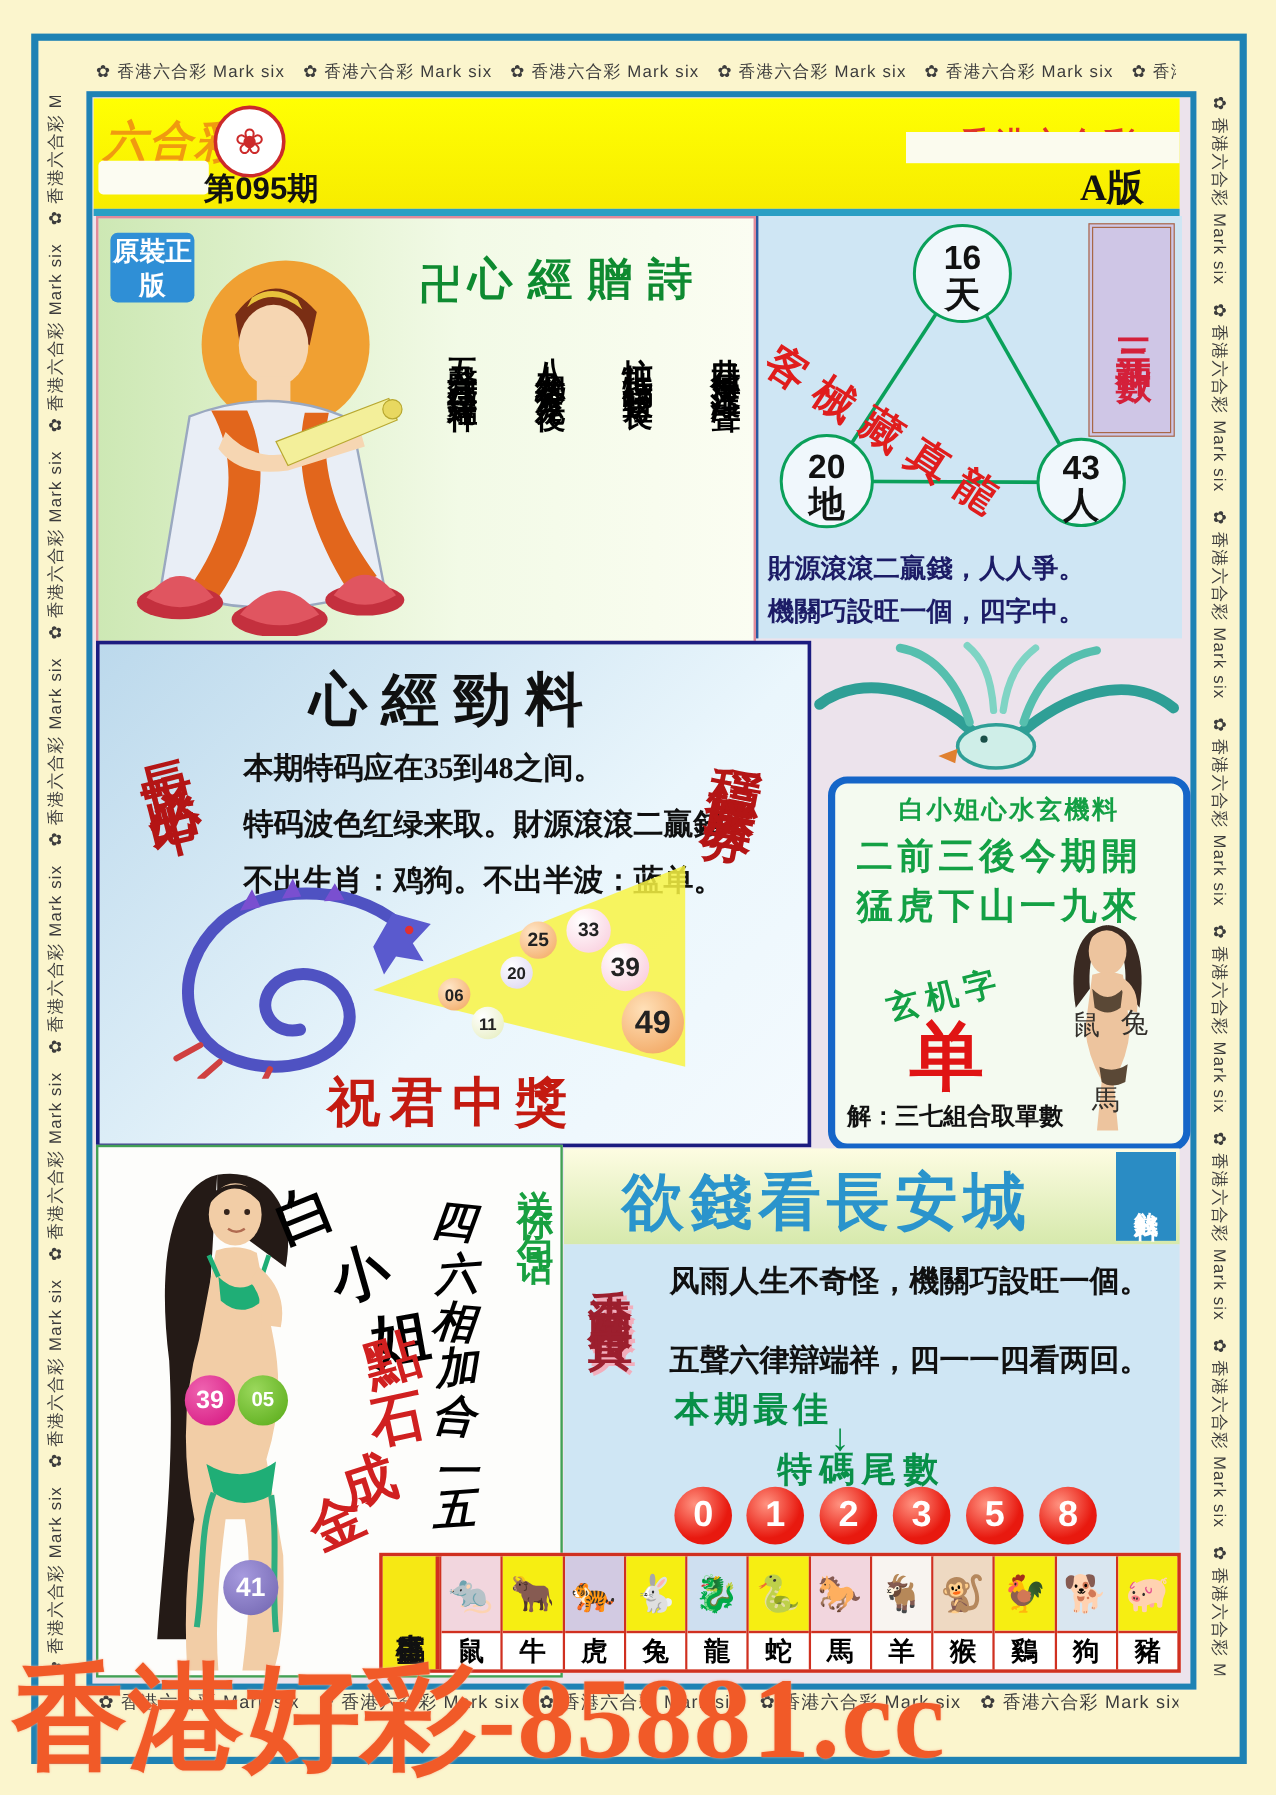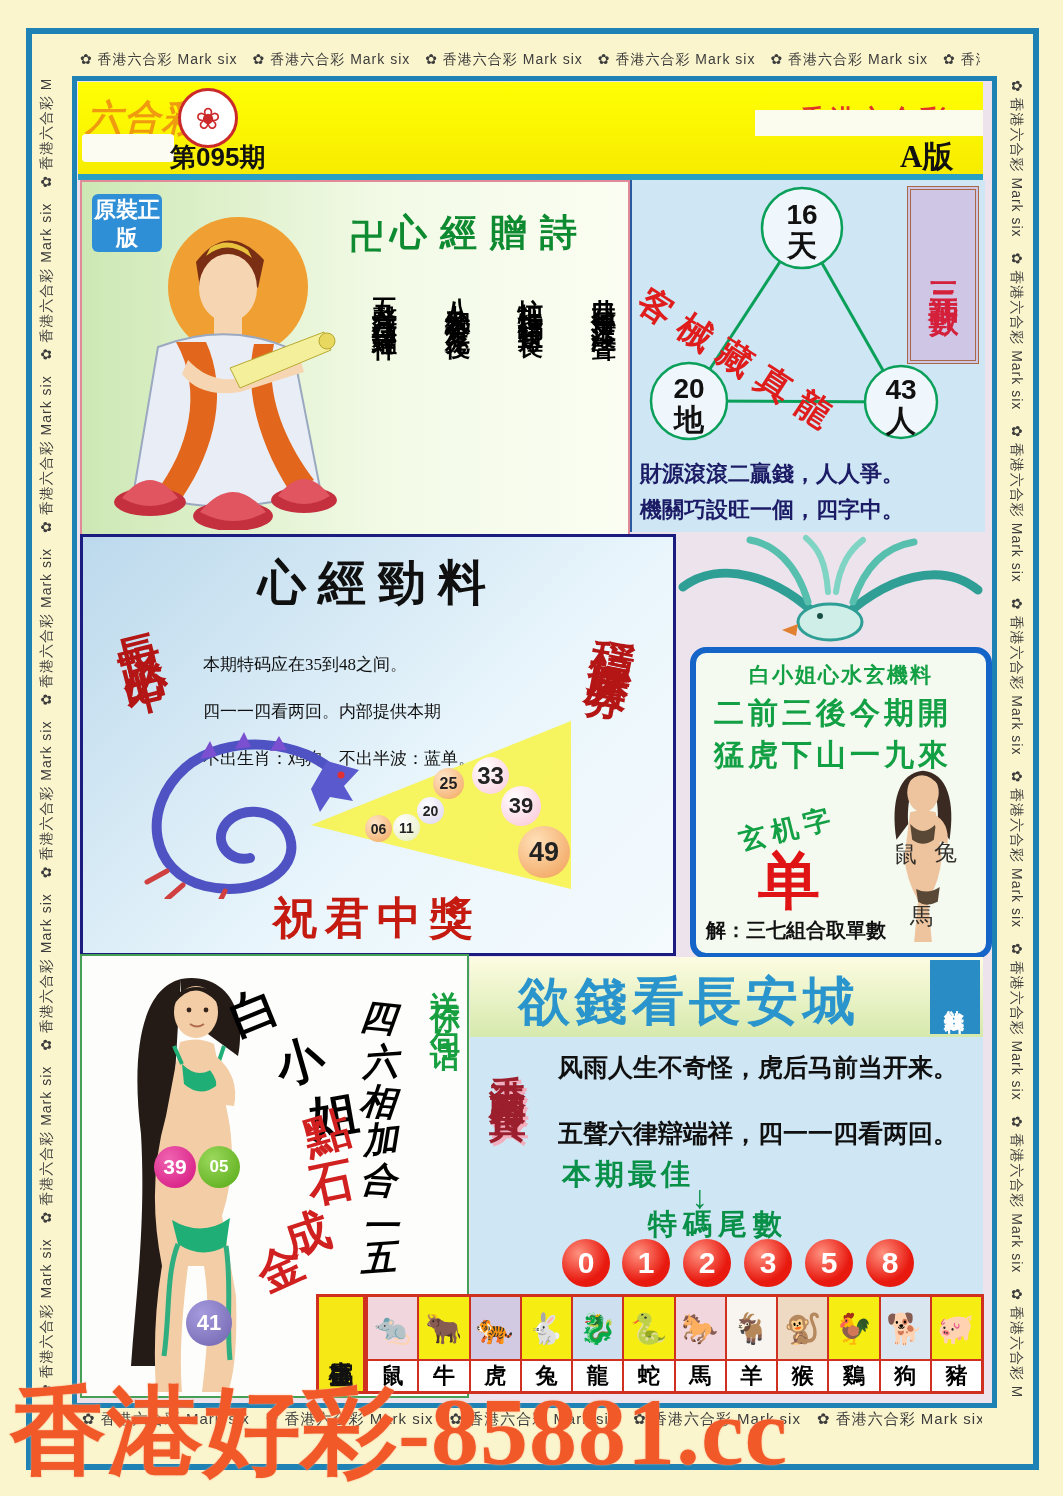--- a/index.html
+++ b/index.html
@@ -141,48 +141,48 @@
     </div>
     <div class="abs kai" style="left:8px;top:276px;width:340px;font-size:22px;font-weight:bold;color:#1c1c66;line-height:36px;">
       <div>財源滾滾二贏錢，人人爭。</div>
       <div>機關巧設旺一個，四字中。</div>
     </div>
   </div>
 
   <div class="abs box-main">
     <div class="abs" style="left:0;top:14px;width:590px;text-align:center;font-size:48px;font-weight:bold;
          letter-spacing:12px;color:#101010;">心經勁料</div>
-    <div class="abs kai" style="left:120px;top:104px;width:440px;font-size:17px;font-weight:normal;line-height:47px;color:#101010;">
+    <div class="abs kai" style="left:120px;top:80px;width:440px;font-size:25px;font-weight:bold;line-height:47px;color:#101010;">
       <div>本期特码应在35到48之间。</div>
-      <div>四一一四看两回。内部提供本期</div>
+      <div>特码波色红绿来取。財源滾滾二贏錢</div>
       <div>不出生肖：鸡狗。不出半波：蓝单。</div>
     </div>
     <div class="abs slogan" style="left:18px;top:64px;transform:rotate(-14deg);">長跟必中</div>
     <div class="abs slogan" style="left:506px;top:70px;transform:rotate(11deg);">穩操勝券</div>
 
     <svg class="abs" style="left:150px;top:176px;" width="340" height="190" viewBox="0 0 340 190">
       <polygon points="78,112 338,8 338,176" fill="#f8f343" opacity="0.85"></polygon>
     </svg>
     <svg class="abs" style="left:22px;top:186px;" width="260" height="176" viewBox="0 0 260 176">
       <path d="M235,55 C200,15 120,10 80,45 C35,85 45,150 100,163 C150,175 195,148 185,115 C177,86 135,80 120,102 C108,120 125,140 145,135" fill="none" stroke="#4f52c2" stroke-width="10" stroke-linecap="round"></path>
       <path d="M95,36 l10,-18 7,15 z M130,26 l9,-17 7,15 z M165,28 l9,-15 8,14 z" fill="#7a4fd0"></path>
       <path d="M222,38 l32,9 -15,16 9,15 -23,-4 -10,15 -9,-23 z" fill="#5a5ace"></path>
       <circle cx="236" cy="52" r="3.5" fill="#e23030"></circle>
       <path d="M62,148 l-20,11 M78,162 l-16,14 M120,168 l-8,16" stroke="#d04040" stroke-width="5" stroke-linecap="round" fill="none"></path>
     </svg>
 
     <div class="abs ball" style="left:282px;top:278px;width:27px;height:27px;font-size:14px;
          background:radial-gradient(circle at 35% 30%,#ffe6c8,#f2a55c);">06</div>
-    <div class="abs ball" style="left:310px;top:277px;width:27px;height:27px;font-size:14px;
+    <div class="abs ball" style="left:310px;top:302px;width:27px;height:27px;font-size:14px;
          background:radial-gradient(circle at 35% 30%,#ffffff,#e4ecba);">11</div>
     <div class="abs ball" style="left:334px;top:260px;width:27px;height:27px;font-size:14px;
          background:radial-gradient(circle at 35% 30%,#ffffff,#d9d2ef);">20</div>
     <div class="abs ball" style="left:350px;top:231px;width:31px;height:31px;font-size:16px;
          background:radial-gradient(circle at 35% 30%,#ffe6c8,#f2a55c);">25</div>
-    <div class="abs ball" style="left:389px;top:220px;width:37px;height:37px;font-size:24px;
+    <div class="abs ball" style="left:389px;top:220px;width:37px;height:37px;font-size:16px;
          background:radial-gradient(circle at 35% 30%,#ffffff,#f9c9da);">33</div>
     <div class="abs ball" style="left:418px;top:249px;width:40px;height:40px;font-size:22px;
          background:radial-gradient(circle at 35% 30%,#ffffff,#f9c3d5);">39</div>
     <div class="abs ball" style="left:435px;top:289px;width:52px;height:52px;font-size:27px;
          background:radial-gradient(circle at 35% 30%,#ffe0b8,#f09e55);">49</div>
 
     <div class="abs kai" style="left:190px;top:352px;font-size:44px;font-weight:bold;color:#c41a10;letter-spacing:8px;">祝君中獎</div>
   </div>
 
   <svg class="abs" style="left:600px;top:450px;" width="305" height="122" viewBox="0 0 305 122">
@@ -263,21 +263,21 @@
   </div>
 
   <div class="abs money-hdr">
     <div class="abs kai" style="left:48px;top:10px;font-size:52px;font-weight:bold;color:#2a94cc;letter-spacing:5px;">欲錢看長安城</div>
     <div class="abs" style="left:460px;top:3px;width:50px;height:74px;background:#2a8cc4;display:flex;align-items:center;justify-content:center;">
       <span class="vtext" style="font-size:20px;font-weight:bold;color:#fff;letter-spacing:2px;">欲錢料</span>
     </div>
   </div>
   <div class="abs money-body">
     <div class="abs sidered" style="left:12px;top:8px;height:246px;">香港内幕传真</div>
-    <div class="abs kai" style="left:88px;top:14px;font-size:25px;font-weight:bold;color:#101010;">风雨人生不奇怪，虎后马前当开来。</div>
+    <div class="abs kai" style="left:88px;top:14px;font-size:25px;font-weight:bold;color:#101010;">风雨人生不奇怪，機關巧設旺一個。</div>
     <div class="abs kai" style="left:88px;top:80px;font-size:25px;font-weight:bold;color:#101010;">五聲六律辯端祥，四一一四看两回。</div>
     <div class="abs kai" style="left:92px;top:118px;font-size:29px;font-weight:bold;color:#089048;letter-spacing:4px;">本期最佳</div>
     <div class="abs" style="left:222px;top:142px;font-size:32px;font-weight:bold;color:#089048;">↓</div>
     <div class="abs kai" style="left:178px;top:168px;font-size:29px;font-weight:bold;color:#089048;letter-spacing:6px;">特碼尾數</div>
     <div class="abs redball" style="left:92px;top:202px;width:48px;height:48px;font-size:30px;">0</div>
     <div class="abs redball" style="left:152px;top:202px;width:48px;height:48px;font-size:30px;">1</div>
     <div class="abs redball" style="left:213px;top:202px;width:48px;height:48px;font-size:30px;">2</div>
     <div class="abs redball" style="left:274px;top:202px;width:48px;height:48px;font-size:30px;">3</div>
     <div class="abs redball" style="left:335px;top:202px;width:48px;height:48px;font-size:30px;">5</div>
     <div class="abs redball" style="left:396px;top:202px;width:48px;height:48px;font-size:30px;">8</div>

